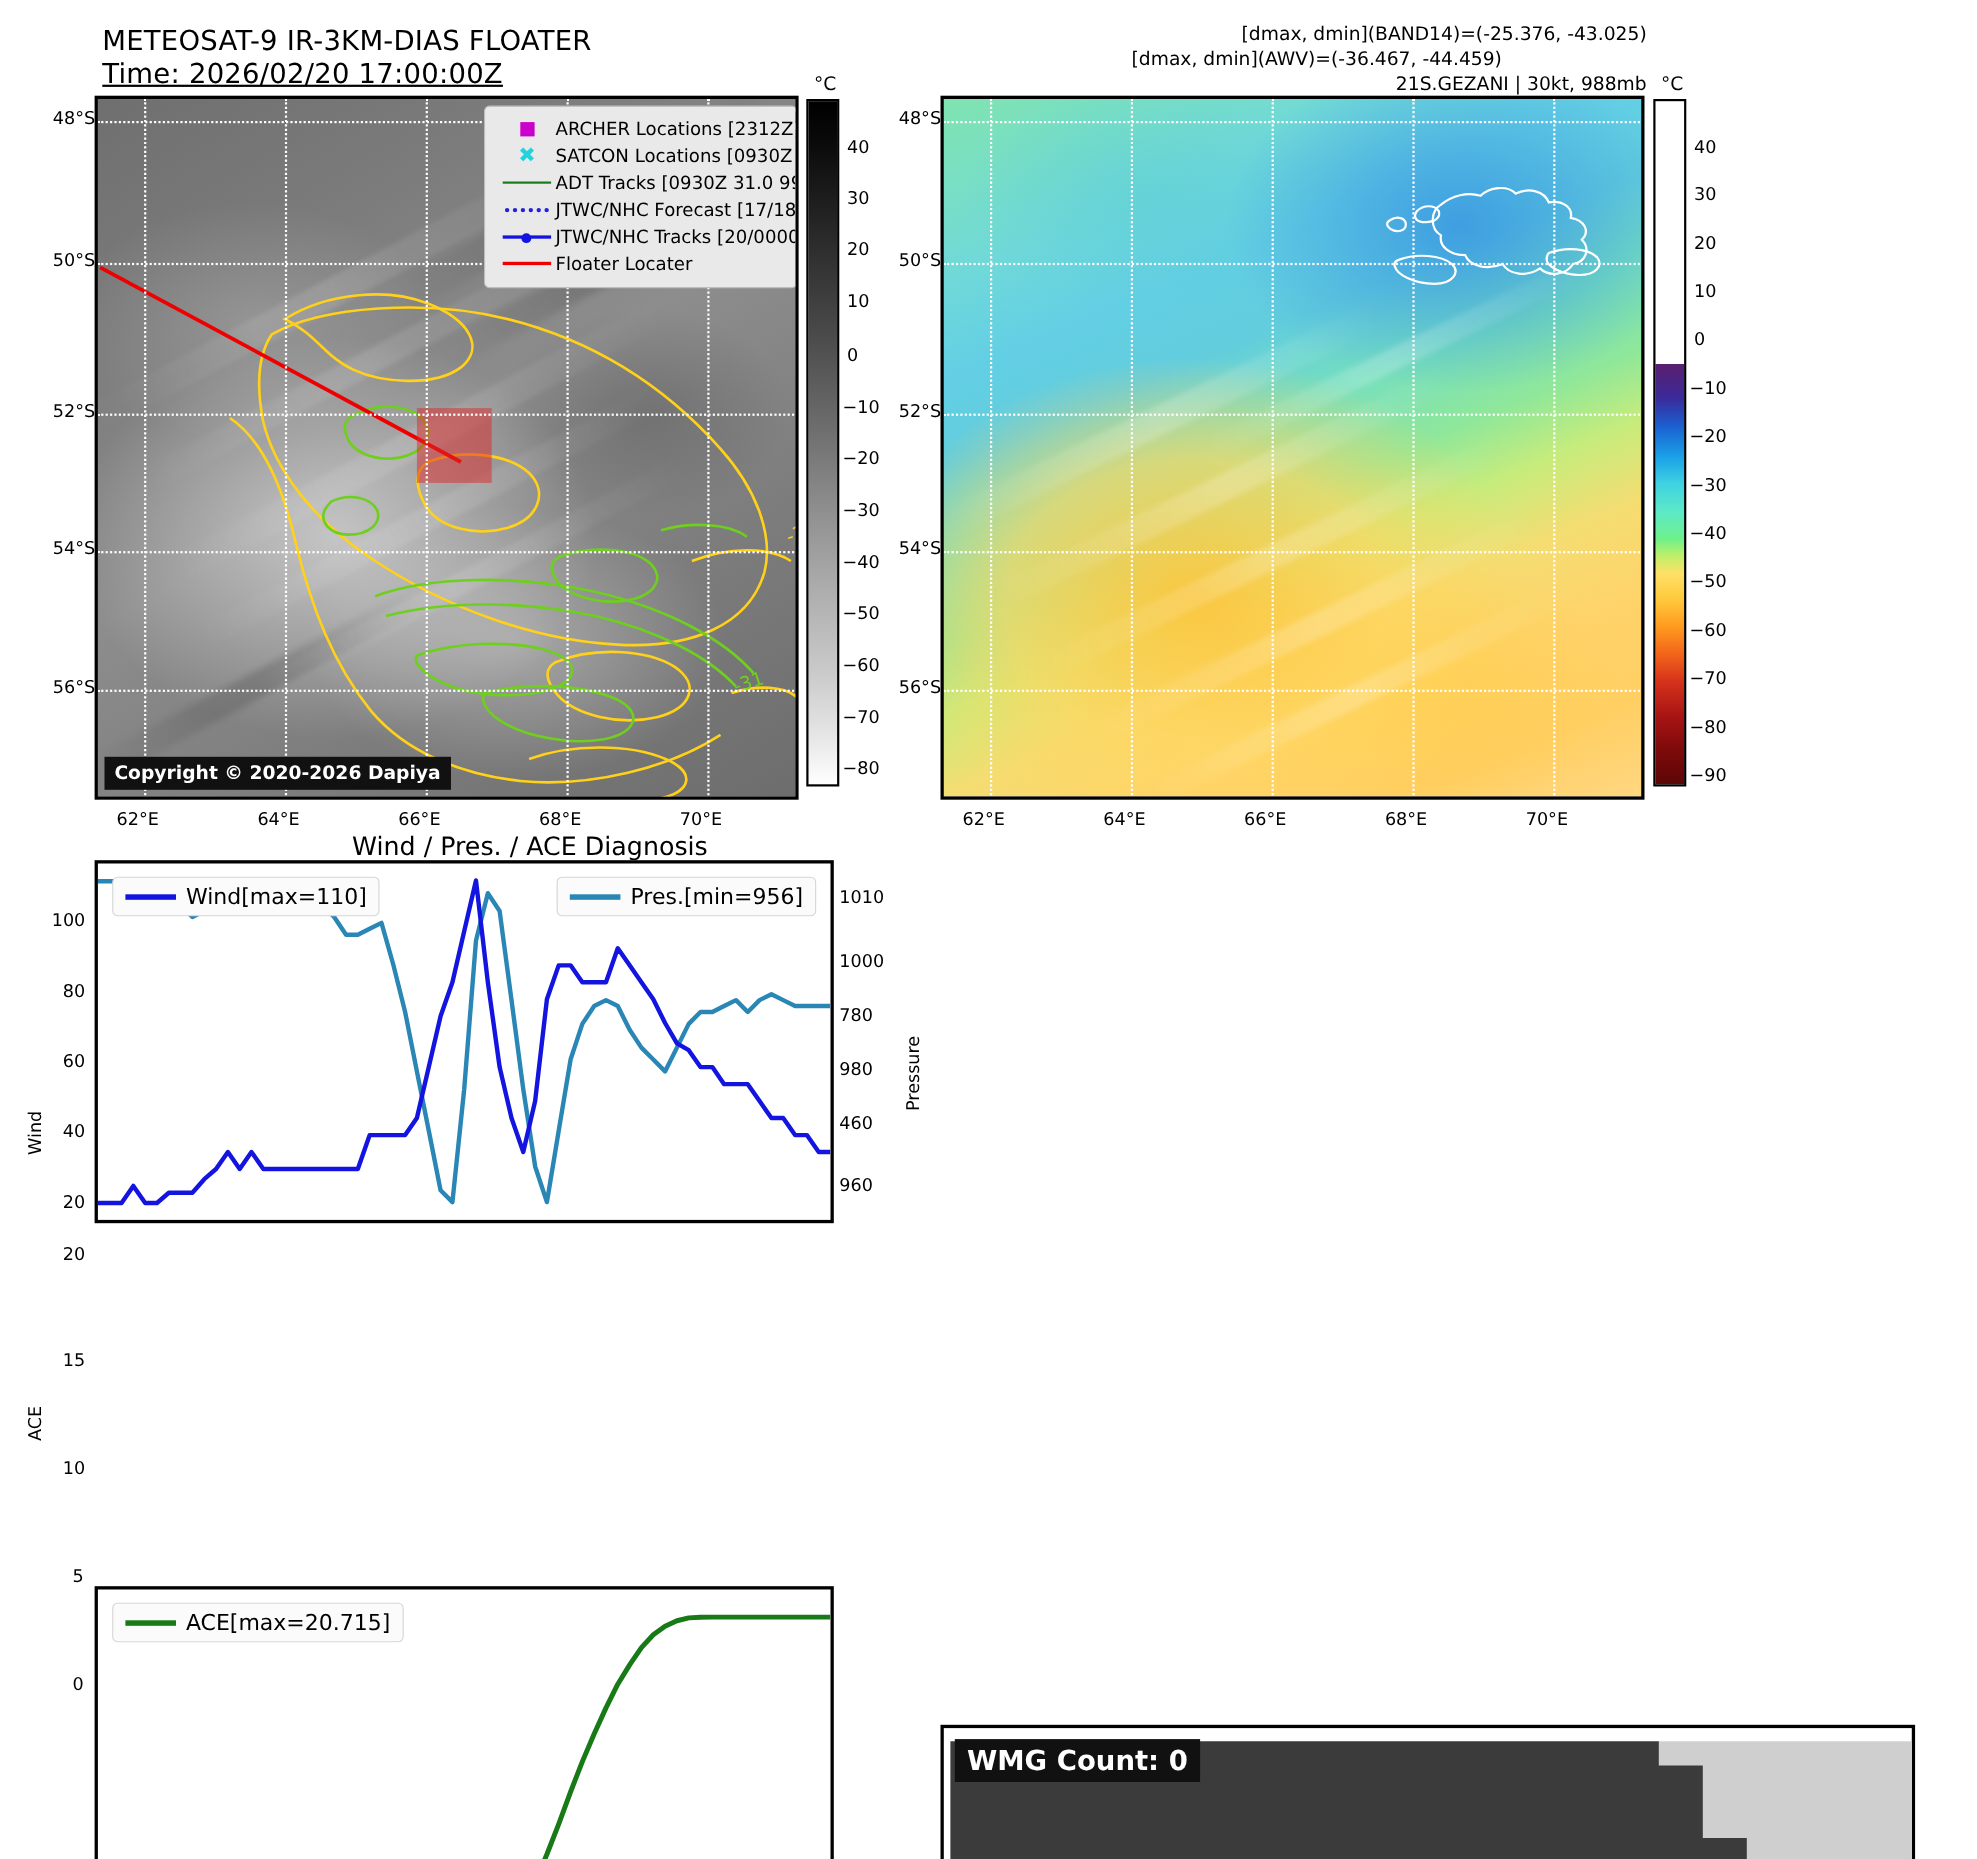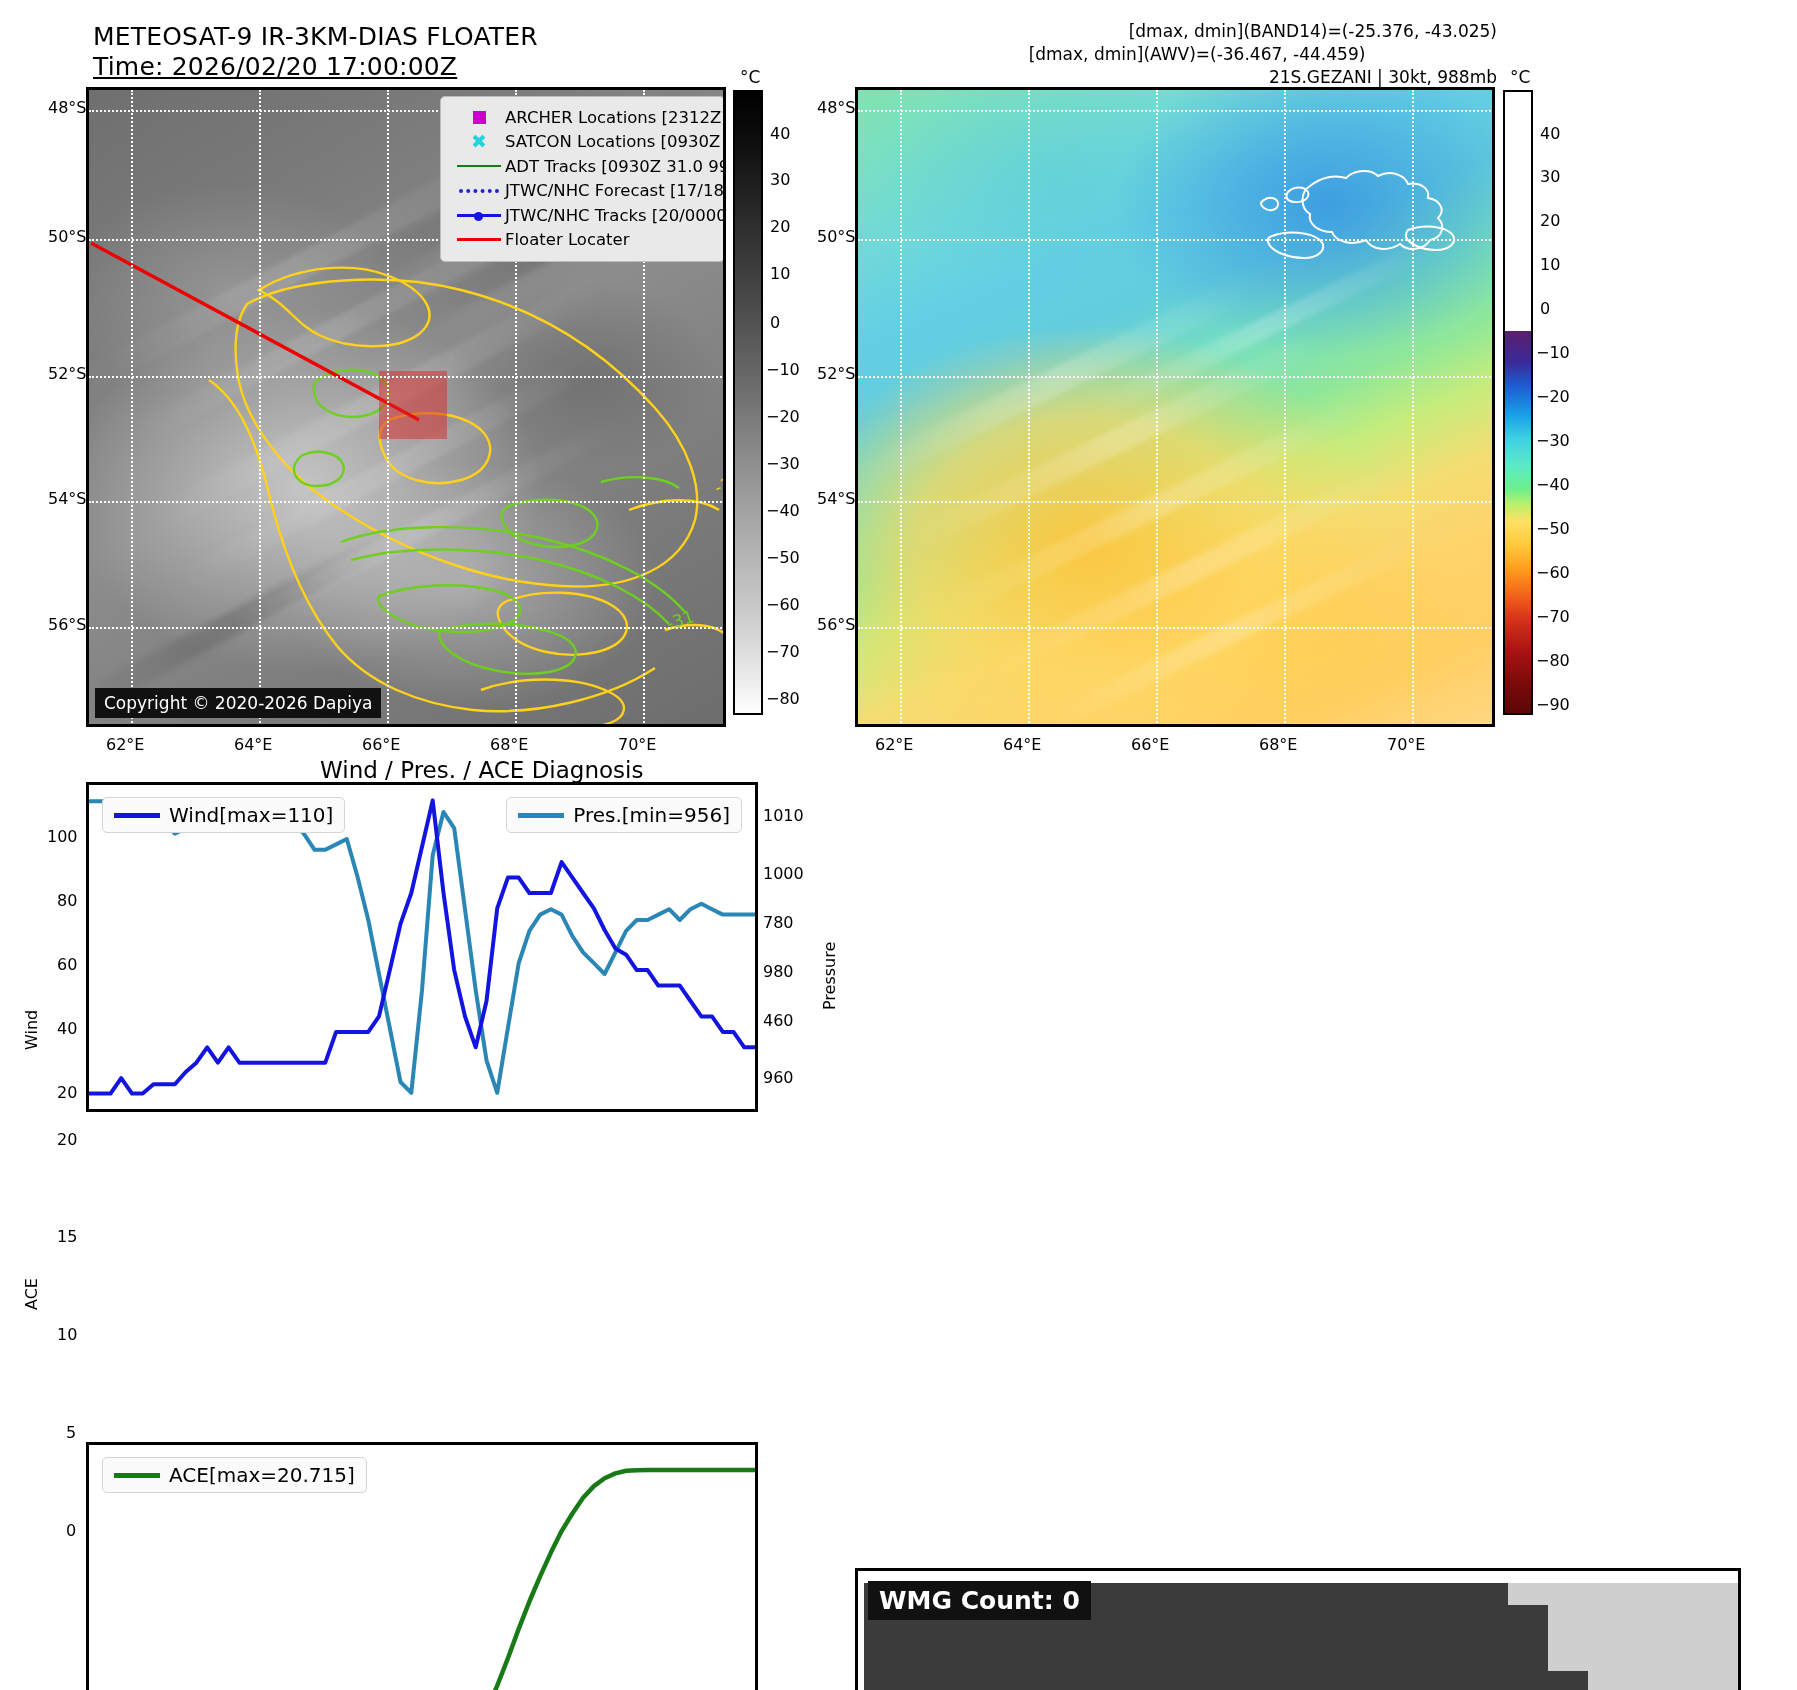--- a/index.html
+++ b/index.html
@@ -82,21 +82,21 @@
   .chart-frame{border:3px solid #000;box-sizing:border-box;background:#fff;position:relative;overflow:hidden;}
   .lgbox{background:#fbfbfb;border:1px solid #d5d5d5;border-radius:5px;
          display:flex;align-items:center;padding:5px 11px;box-sizing:border-box;}
   .lgbox .lk{width:46px;height:0;display:inline-block;margin-right:9px;}
   .lgbox .lt{font-size:20px;white-space:pre;}
 
   
   #wmg-panel{background:#ffffff;position:relative;overflow:hidden;}
   #wmg-badge{background:#111;color:#fff;font-size:25px;font-weight:bold;
              padding:5px 11px;white-space:pre;z-index:5;}
-  .copy-badge{background:#111;color:#fff;font-size:17px;font-weight:normal;padding:5px 9px;white-space:pre;}
+  .copy-badge{background:#111;color:#fff;font-size:17px;font-weight:bold;padding:5px 9px;white-space:pre;}
 
   .wm{position:absolute;color:rgba(255,255,255,.55);font-weight:bold;white-space:pre;}
 </style>
 </head>
 <body>
 
 <div class="abs t title-main" style="left:93px;top:22px;">METEOSAT-9 IR-3KM-DIAS FLOATER</div>
 <div class="abs t title-main" style="left:93px;top:52px;text-decoration:underline;">Time: 2026/02/20 17:00:00Z</div>
 
 <div class="abs panel-frame" id="ir-map" style="left:86px;top:87px;width:640px;height:640px;">

